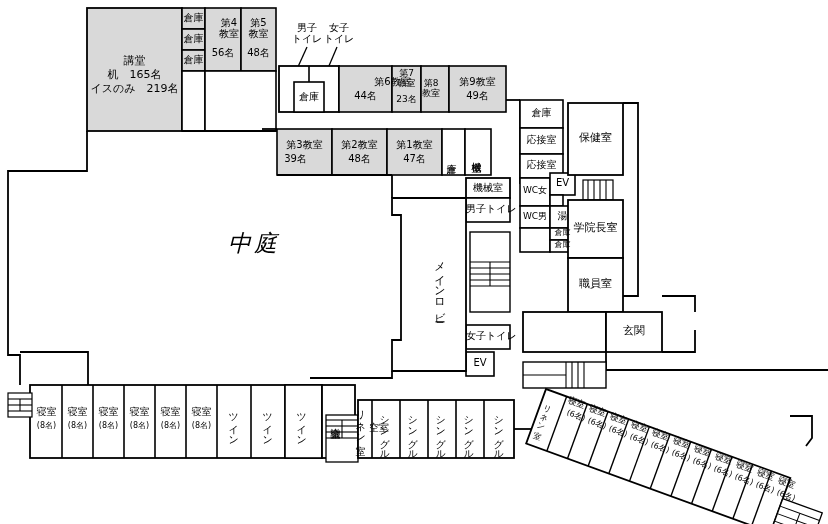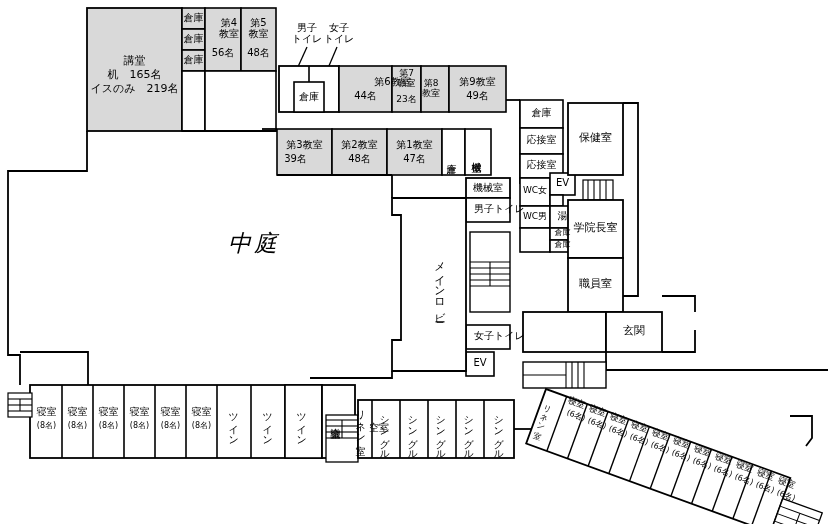--- a/index.html
+++ b/index.html
@@ -222,22 +222,22 @@
   <div class="lbl" style="left:277px;top:139px;width:55px;font-size:10px;">第3教室</div>
   <div class="lbl" style="left:277px;top:153px;width:37px;font-size:10px;">39名</div>
   <div class="lbl" style="left:332px;top:139px;width:55px;font-size:10px;">第2教室</div>
   <div class="lbl" style="left:332px;top:153px;width:55px;font-size:10px;">48名</div>
   <div class="lbl" style="left:387px;top:139px;width:55px;font-size:10px;">第1教室</div>
   <div class="lbl" style="left:387px;top:153px;width:55px;font-size:10px;">47名</div>
   <div class="lbl vert" style="left:446px;top:136px;height:40px;font-size:10px;">倉庫</div>
   <div class="lbl vert" style="left:471px;top:133px;height:42px;font-size:10px;">機械室</div>
 
   <div class="lbl" style="left:466px;top:182px;width:44px;font-size:10px;">機械室</div>
-  <div class="lbl" style="left:466px;top:203px;width:44px;font-size:10px;padding-left:8px;">男子トイレ</div>
-  <div class="lbl" style="left:454px;top:330px;width:44px;font-size:10px;padding-left:20px;">女子トイレ</div>
+  <div class="lbl" style="left:466px;top:203px;width:44px;font-size:10px;">男子トイレ</div>
+  <div class="lbl" style="left:466px;top:330px;width:44px;font-size:10px;">女子トイレ</div>
   <div class="lbl" style="left:466px;top:357px;width:28px;font-size:10px;">EV</div>
   <div class="lbl vert" style="left:434px;top:230px;height:110px;font-size:11px;">メインロビー</div>
 
   <div class="lbl" style="left:520px;top:107px;width:43px;font-size:10px;">倉庫</div>
   <div class="lbl" style="left:520px;top:134px;width:43px;font-size:10px;">応接室</div>
   <div class="lbl" style="left:520px;top:159px;width:43px;font-size:10px;">応接室</div>
   <div class="lbl" style="left:519px;top:185px;width:32px;font-size:9px;">WC女</div>
   <div class="lbl" style="left:550px;top:177px;width:25px;font-size:10px;">EV</div>
   <div class="lbl" style="left:519px;top:211px;width:32px;font-size:9px;">WC男</div>
   <div class="lbl" style="left:550px;top:210px;width:25px;font-size:10px;">湯</div>

